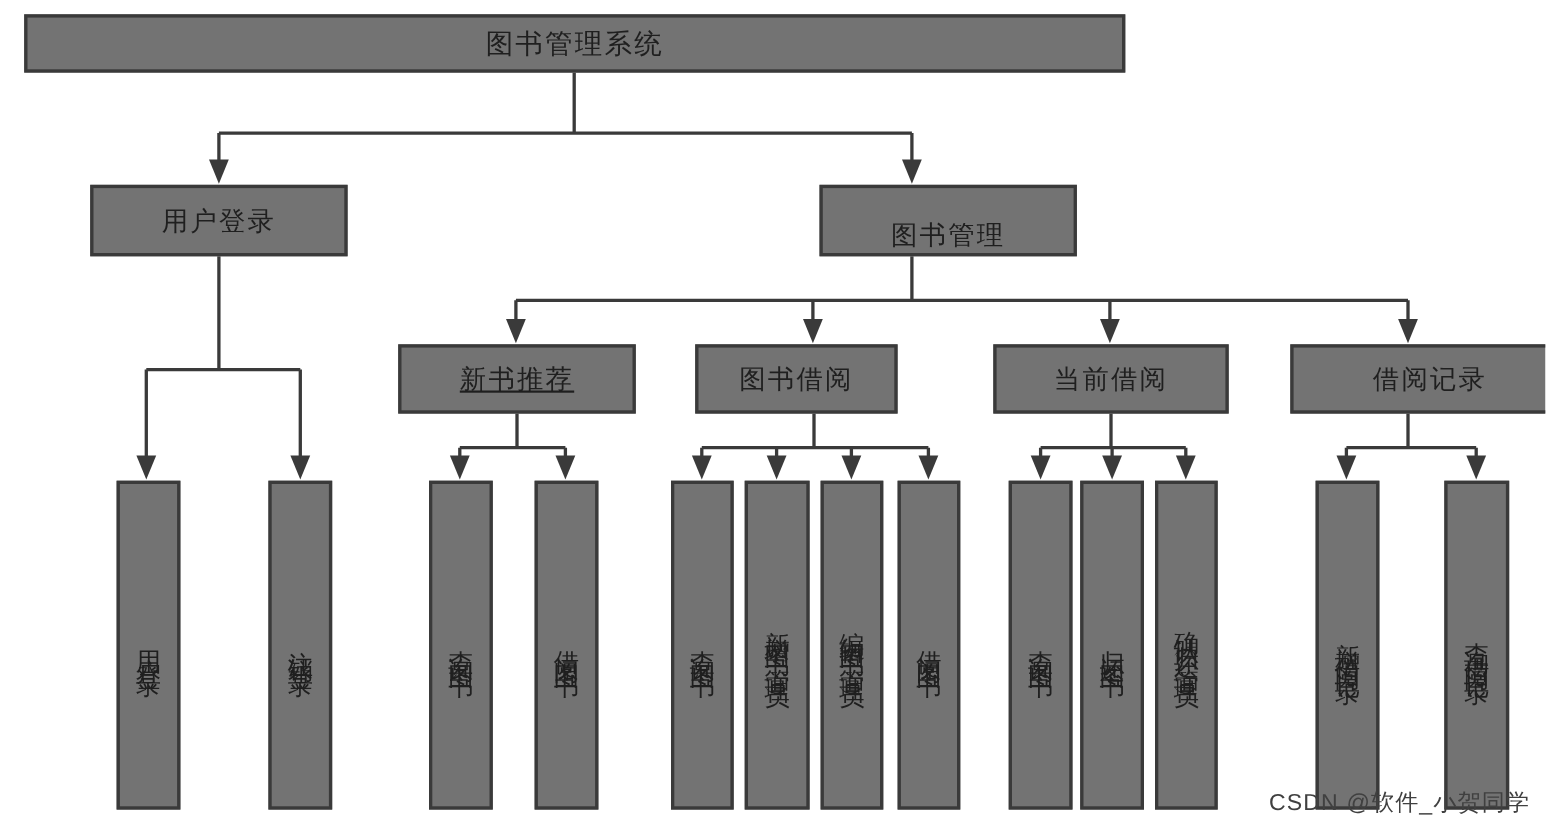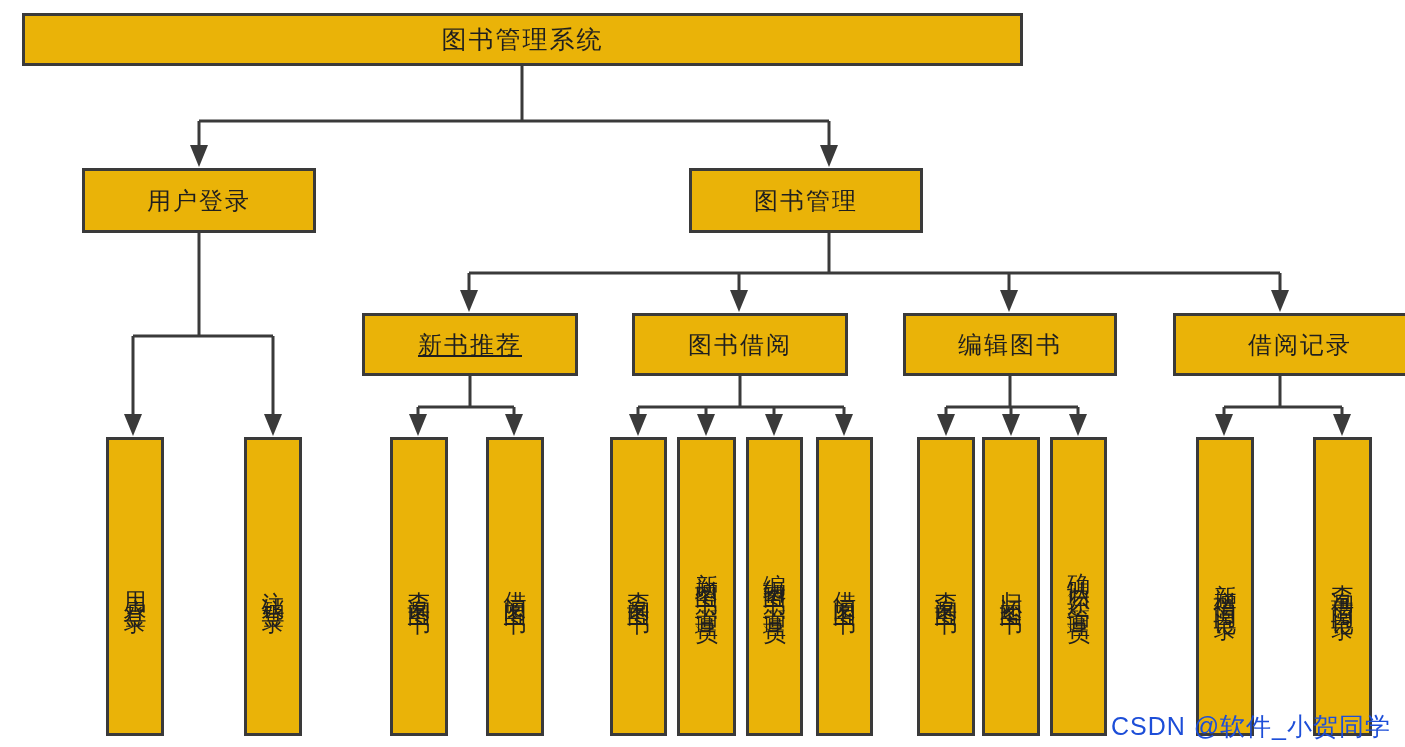--- a/index.html
+++ b/index.html
@@ -19,21 +19,21 @@
     position: absolute;
     left: 0;
     top: 0;
     width: 1405px;
     height: 747px;
   }
   .box {
     position: absolute;
     box-sizing: border-box;
     border: 3px solid #3a3a3a;
-    background: #eab308;
+    background: #737373;
     display: flex;
     align-items: center;
     justify-content: center;
     color: #1f1f1f;
   }
   .box .lbl {
     font-size: 24px;
     letter-spacing: 2px;
     white-space: nowrap;
   }
@@ -63,22 +63,22 @@
     font-size: 23px;
     letter-spacing: 7px;
     line-height: 1;
     max-height: 292px;
     color: #1f1f1f;
   }
   .watermark {
     position: absolute;
     right: 14px;
     bottom: 4px;
-    font-size: 25px;
-    color: #1d4ed8;
+    font-size: 21px;
+    color: #404040;
     letter-spacing: 1px;
     z-index: 10;
     white-space: nowrap;
   }
 </style>
 </head>
 <body>
 
 <div class="canvas">
 
@@ -122,32 +122,32 @@
     </g>
   </svg>
 
   <div class="box root-box">
     <span class="lbl">图书管理系统</span>
   </div>
 
   <div class="box l2-box" style="left:82px;">
     <span class="lbl">用户登录</span>
   </div>
-  <div class="box l2-box" style="left:689px;">
+  <div class="box l2-box" style="left:745px;align-items:flex-end;">
     <span class="lbl">图书管理</span>
   </div>
 
   <div class="box l3-box" style="left:362px;width:216px;text-decoration:underline;">
     <span class="lbl">新书推荐</span>
   </div>
-  <div class="box l3-box" style="left:632px;width:216px;">
+  <div class="box l3-box" style="left:632px;width:184px;">
     <span class="lbl">图书借阅</span>
   </div>
   <div class="box l3-box" style="left:903px;width:214px;">
-    <span class="lbl">编辑图书</span>
+    <span class="lbl">当前借阅</span>
   </div>
   <div class="box l3-box" style="left:1173px;width:254px;">
     <span class="lbl">借阅记录</span>
   </div>
 
   <div class="box leaf" style="left:106px;width:58px;">
     <span class="vtext">用户登录</span>
   </div>
   <div class="box leaf" style="left:244px;width:58px;">
     <span class="vtext">注销登录</span>

